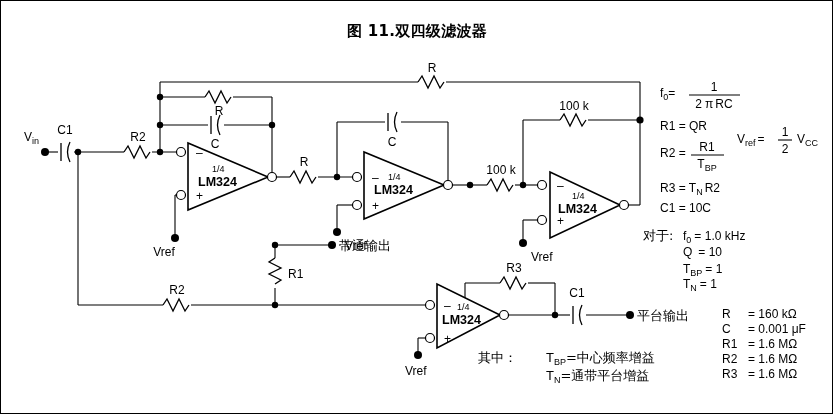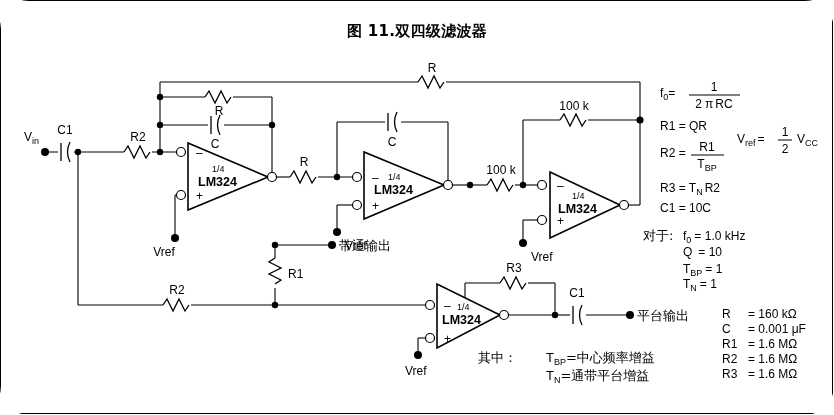--- a/index.html
+++ b/index.html
@@ -7,21 +7,20 @@
     padding: 0;
     background: #ffffff;
   }
   #page {
     position: relative;
     width: 834px;
     height: 415px;
     background: #ffffff;
     font-family: "Liberation Sans", sans-serif;
     overflow: hidden;
-    border-radius: 29px;
   }
   #border {
     position: absolute;
     left: 0; top: 0;
     width: 833px; height: 414px;
     border: 1px solid #000;
     box-sizing: border-box;
   }
   #title {
     position: absolute;

